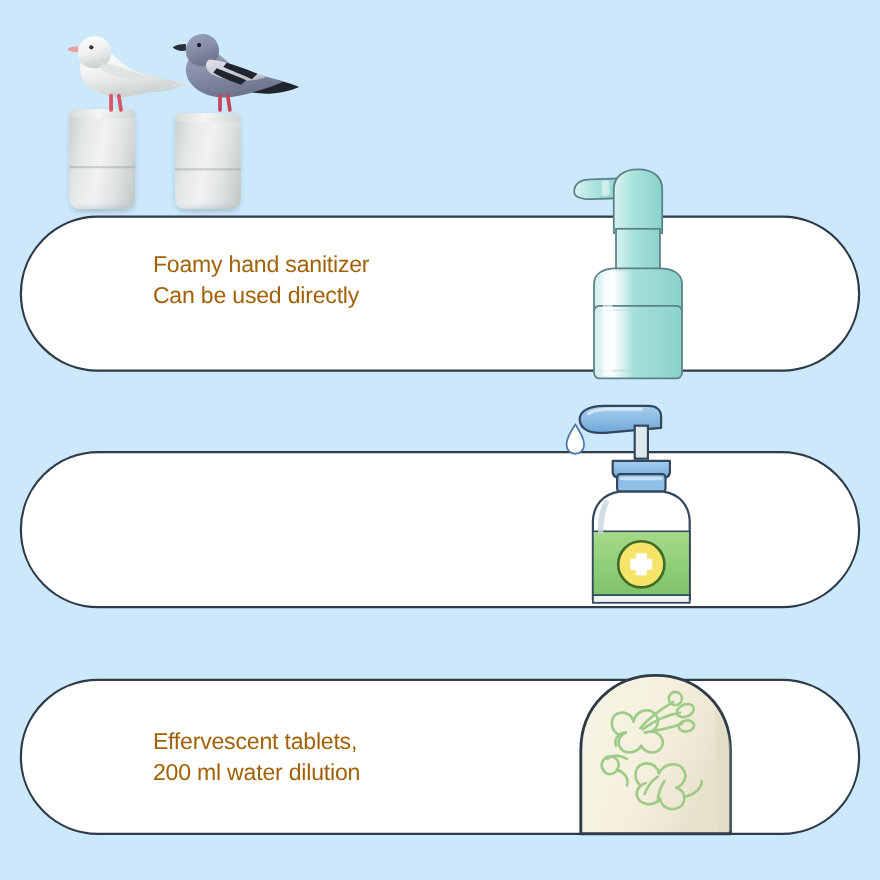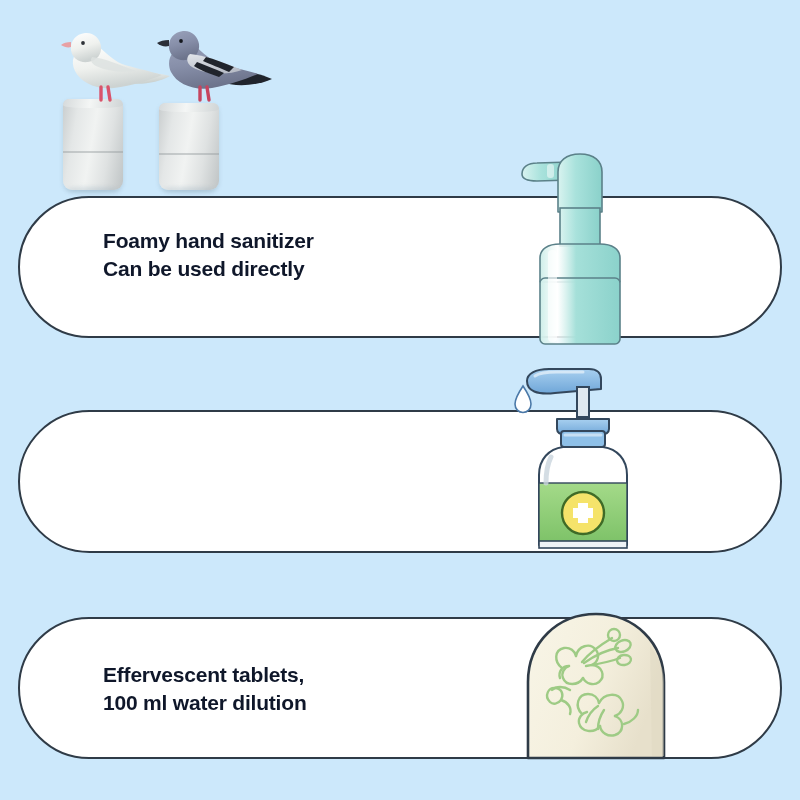--- a/index.html
+++ b/index.html
@@ -65,26 +65,27 @@
 
   
   .capsule {
     position: absolute;
     background: #ffffff;
     border: 2.5px solid #2f3b47;
     box-sizing: border-box;
   }
   .capsule-text {
     position: absolute;
-    color: #0f172a;
-    font-weight: bold;
+    color: #a16207;
+    font-weight: normal;
     font-size: 21px;
     line-height: 1.33;
     letter-spacing: -0.2px;
     white-space: pre-line;
+    margin-left: 36px;
   }
 
   
   .art {
     position: absolute;
     pointer-events: none;
   }
   .art svg { display: block; overflow: visible; }
 </style>
 </head>
@@ -240,21 +241,21 @@
 
       <rect x="34" y="176" width="88" height="7" fill="#eef2f5" stroke="#33475c" stroke-width="1.6"></rect>
 
       <path d="M46 92 C42 100 41 110 41 118" stroke="#c9d4dd" stroke-width="5" opacity="0.8" fill="none" stroke-linecap="round"></path>
     </svg>
   </div>
 
   <div class="capsule" style="left:18px; top:617px; width:764px; height:142px; border-radius:71px;"></div>
 
   <div class="capsule-text" style="left:103px; top:661px; width:420px;">Effervescent tablets,
-100 ml water dilution</div>
+200 ml water dilution</div>
 
   <div class="art" style="left:520px; top:606px;">
     <svg width="160" height="160" viewBox="0 0 160 160">
       <defs>
         <linearGradient id="tubeG" x1="0" y1="0" x2="1" y2="0.4">
           <stop offset="0" stop-color="#f8f5e7"></stop>
           <stop offset="0.6" stop-color="#f4efdd"></stop>
           <stop offset="1" stop-color="#e7e0cb"></stop>
         </linearGradient>
       </defs>

